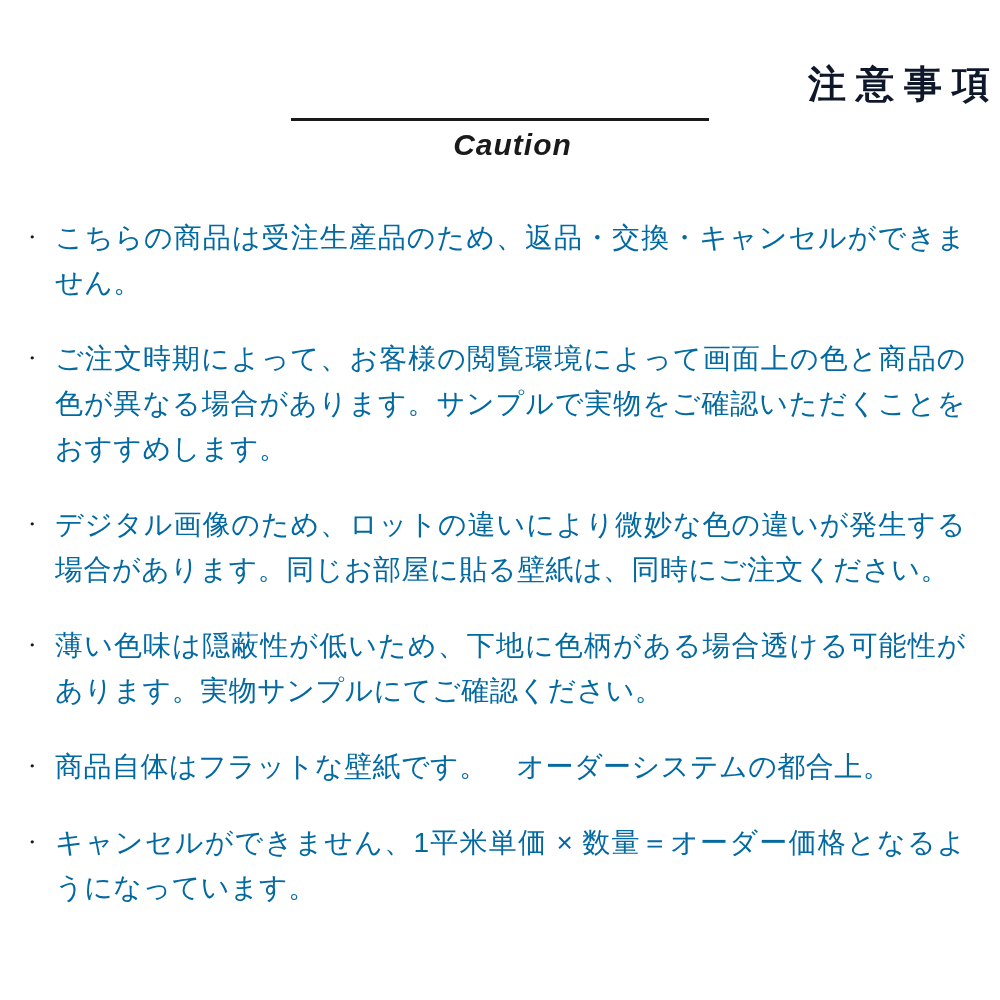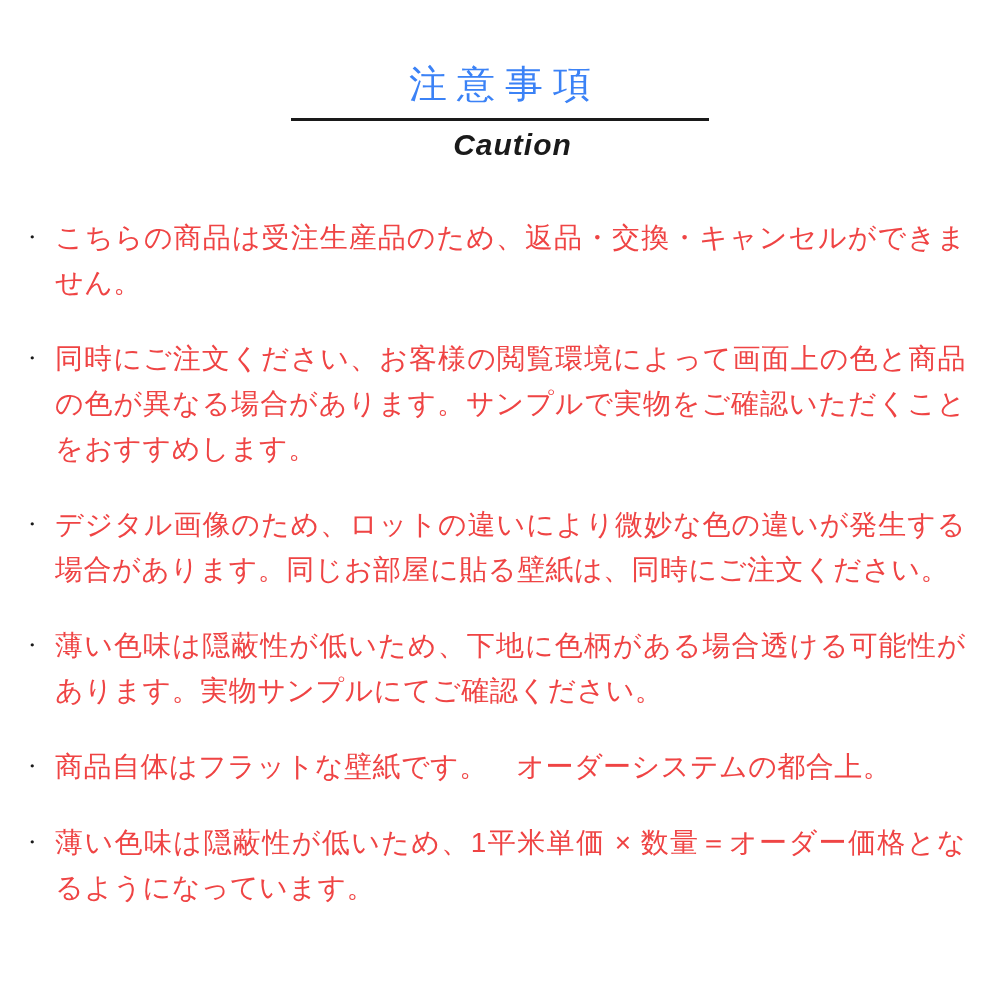--- a/index.html
+++ b/index.html
@@ -17,25 +17,26 @@
     box-sizing: border-box;
     overflow: hidden;
   }
   .header {
     padding-top: 62px;
     text-align: center;
   }
   .title {
     margin: 0;
     font-size: 38px;
-    font-weight: 400;
+    font-weight: 700;
     letter-spacing: 10px;
     text-indent: 10px; 
-    color: #3b82f6;
+    color: #0f172a;
     line-height: 1.2;
+    text-align: right;
   }
   .rule {
     width: 418px;
     height: 3px;
     background: #1a1a1a;
     margin: 10px auto 6px auto;
   }
   .subtitle {
     font-size: 30px;
     font-style: italic;
@@ -59,21 +60,21 @@
     flex: 0 0 33px;
     font-size: 20px;
     line-height: 45px;
     color: #1a1a1a;
   }
   .note-text {
     flex: 1 1 auto;
     font-size: 28px;
     line-height: 45px;
     letter-spacing: 0.5px;
-    color: #ef4444;
+    color: #0369a1;
     text-align: justify;
   }
 </style>
 </head>
 <body>
 
 <div class="page">
 
   <header class="header">
     <h1 class="title">注意事項</h1>
@@ -83,38 +84,38 @@
 
   <ul class="notes">
 
     <li class="note-item">
       <span class="bullet">・</span>
       <span class="note-text">こちらの商品は受注生産品のため、返品・交換・キャンセルができません。</span>
     </li>
 
     <li class="note-item">
       <span class="bullet">・</span>
-      <span class="note-text">同時にご注文ください、お客様の閲覧環境によって画面上の色と商品の色が異なる場合があります。サンプルで実物をご確認いただくことをおすすめします。</span>
+      <span class="note-text">ご注文時期によって、お客様の閲覧環境によって画面上の色と商品の色が異なる場合があります。サンプルで実物をご確認いただくことをおすすめします。</span>
     </li>
 
     <li class="note-item">
       <span class="bullet">・</span>
       <span class="note-text">デジタル画像のため、ロットの違いにより微妙な色の違いが発生する場合があります。同じお部屋に貼る壁紙は、同時にご注文ください。</span>
     </li>
 
     <li class="note-item">
       <span class="bullet">・</span>
       <span class="note-text">薄い色味は隠蔽性が低いため、下地に色柄がある場合透ける可能性があります。実物サンプルにてご確認ください。</span>
     </li>
 
     <li class="note-item">
       <span class="bullet">・</span>
       <span class="note-text">商品自体はフラットな壁紙です。　オーダーシステムの都合上。</span>
     </li>
 
     <li class="note-item">
       <span class="bullet">・</span>
-      <span class="note-text">薄い色味は隠蔽性が低いため、1平米単価 × 数量＝オーダー価格となるようになっています。</span>
+      <span class="note-text">キャンセルができません、1平米単価 × 数量＝オーダー価格となるようになっています。</span>
     </li>
 
   </ul>
 
 </div>
 
 </body></html>

